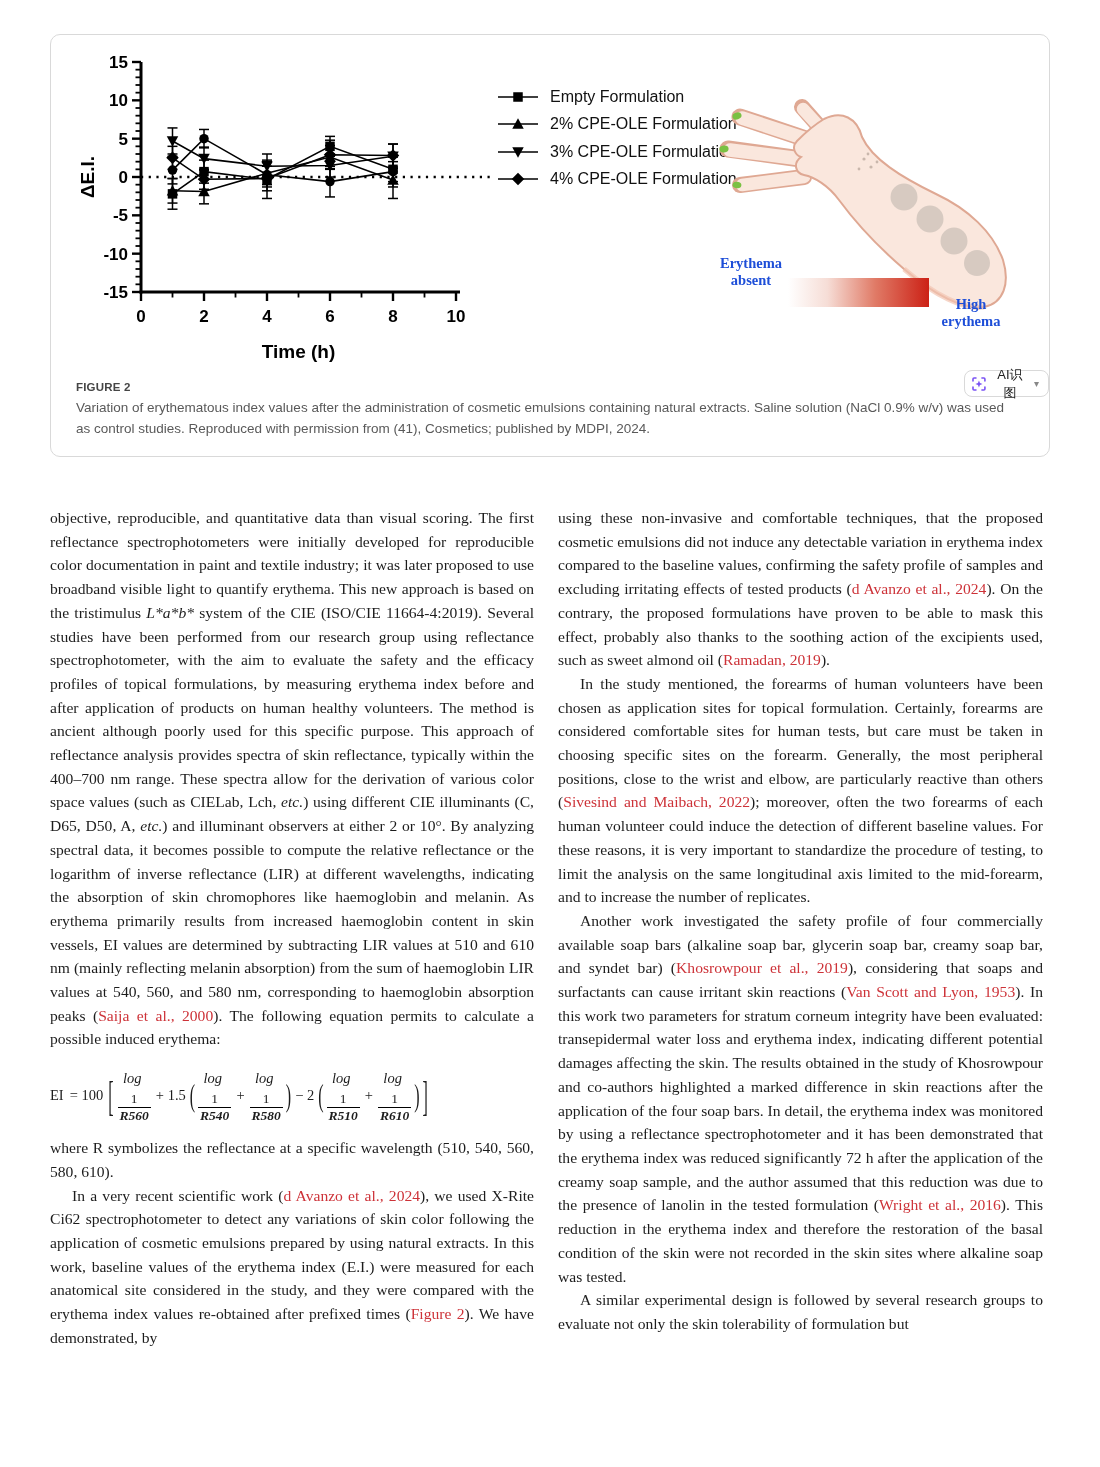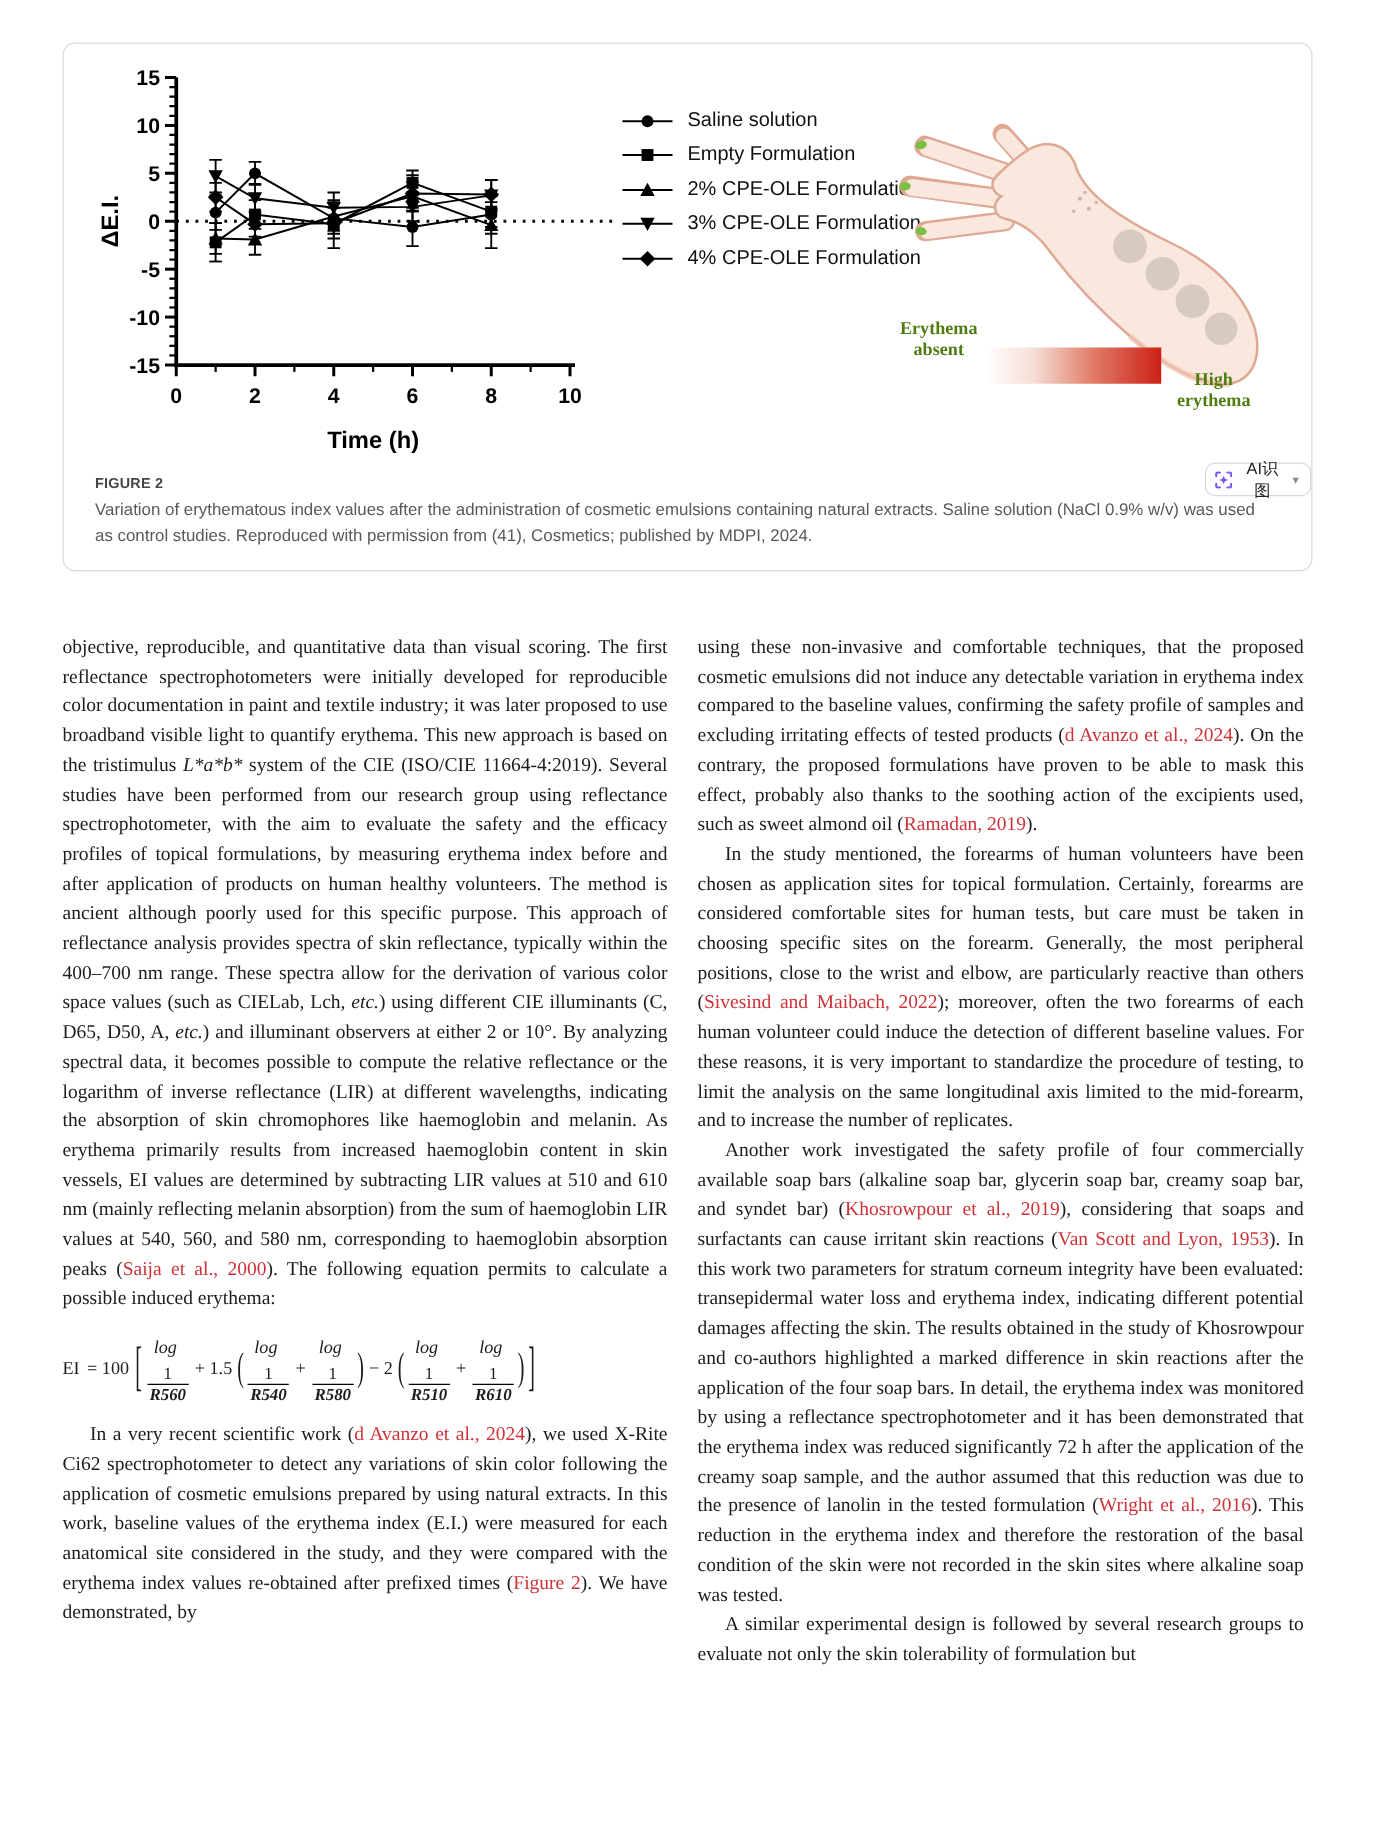--- a/index.html
+++ b/index.html
@@ -10,21 +10,21 @@
   .figure-card{position:absolute;left:50px;top:34px;width:998px;height:421px;
     border:1.5px solid #d9d9d9;border-radius:10px;background:#fff;}
   .chart-wrap{position:absolute;left:25px;top:15px;width:430px;height:330px;}
   .legend{position:absolute;left:445px;top:48px;}
   .legend-row{display:flex;align-items:center;height:27.5px;
     font-family:"Liberation Sans",sans-serif;font-size:16px;color:#111;}
   .legend-row svg{margin-right:10px;}
   .arm-wrap{position:absolute;left:645px;top:62px;width:335px;height:225px;}
 
   .scale-label{position:absolute;font-family:"Liberation Serif",serif;font-weight:bold;
-    font-size:14.5px;line-height:17px;color:#4d7c0f;text-align:center;}
+    font-size:14.5px;line-height:17px;color:#1d4ed8;text-align:center;}
   .scale-left{left:655px;top:220px;width:90px;}
   .scale-right{left:880px;top:261px;width:80px;}
   .gradient-bar{position:absolute;left:737px;top:243px;width:141px;height:29px;
     background:linear-gradient(to right,#ffffff 0%,#f6ddd6 28%,#e07a66 62%,#cc2116 100%);}
 
   .ai-btn{position:absolute;left:880px;top:335px;height:27px;padding:0 9px 0 7px;
     display:flex;align-items:center;gap:5px;background:#fff;border:1px solid #d9d9d9;
     border-radius:8px;font-family:"Liberation Sans",sans-serif;font-size:13px;color:#222;cursor:pointer;margin-left:33px;}
   .ai-btn .chev{color:#888;font-size:10px;}
 
@@ -230,27 +230,20 @@
           <polygon points="191,122.28334000000001 197.25,128.53334 191,134.78334 184.75,128.53334" fill="#000"></polygon>
           <polygon points="254,98.51657 260.25,104.76657 254,111.01657 247.75,104.76657" fill="#000"></polygon>
           <polygon points="317,99.28324 323.25,105.53324 317,111.78324 310.75,105.53324" fill="#000"></polygon>
         </svg>
     </div>
 
     <div class="legend" id="legend">
         <div class="legend-row">
           <svg width="44" height="16">
             <line x1="2" y1="8" x2="42" y2="8" stroke="#000" stroke-width="1.5"></line>
-            <circle cx="22" cy="8" r="4.75" fill="#000"></circle>
-          </svg>
-          <span>Saline solution</span>
-        </div>
-        <div class="legend-row">
-          <svg width="44" height="16">
-            <line x1="2" y1="8" x2="42" y2="8" stroke="#000" stroke-width="1.5"></line>
             <rect x="17.25" y="3.25" width="9.5" height="9.5" fill="#000"></rect>
           </svg>
           <span>Empty Formulation</span>
         </div>
         <div class="legend-row">
           <svg width="44" height="16">
             <line x1="2" y1="8" x2="42" y2="8" stroke="#000" stroke-width="1.5"></line>
             <polygon points="22,2.25 16.25,12.75 27.75,12.75" fill="#000"></polygon>
           </svg>
           <span>2% CPE-OLE Formulation</span>
@@ -387,20 +380,21 @@
         <span class="eq-log">
           <i>log</i>
           <span class="frac">
             <span class="num">1</span>
             <span class="den">R610</span>
           </span>
         </span>
         <span class="big-p">)</span>
         <span class="big-b">]</span>
       </div>
+      <p class="para"><span>where R symbolizes the reflectance at a specific wavelength (510, 540, 560, 580, 610).</span></p>
       <p class="para indent"><span>In a very recent scientific work (</span><span class="cite">d Avanzo et al., 2024</span><span>), we used X-Rite Ci62 spectrophotometer to detect any variations of skin color following the application of cosmetic emulsions prepared by using natural extracts. In this work, baseline values of the erythema index (E.I.) were measured for each anatomical site considered in the study, and they were compared with the erythema index values re-obtained after prefixed times (</span><span class="cite">Figure 2</span><span>). We have demonstrated, by</span></p>
     </div>
   <div class="col col-right" id="col-right">
       <p class="para"><span>using these non-invasive and comfortable techniques, that the proposed cosmetic emulsions did not induce any detectable variation in erythema index compared to the baseline values, confirming the safety profile of samples and excluding irritating effects of tested products (</span><span class="cite">d Avanzo et al., 2024</span><span>). On the contrary, the proposed formulations have proven to be able to mask this effect, probably also thanks to the soothing action of the excipients used, such as sweet almond oil (</span><span class="cite">Ramadan, 2019</span><span>).</span></p>
       <p class="para indent"><span>In the study mentioned, the forearms of human volunteers have been chosen as application sites for topical formulation. Certainly, forearms are considered comfortable sites for human tests, but care must be taken in choosing specific sites on the forearm. Generally, the most peripheral positions, close to the wrist and elbow, are particularly reactive than others (</span><span class="cite">Sivesind and Maibach, 2022</span><span>); moreover, often the two forearms of each human volunteer could induce the detection of different baseline values. For these reasons, it is very important to standardize the procedure of testing, to limit the analysis on the same longitudinal axis limited to the mid-forearm, and to increase the number of replicates.</span></p>
       <p class="para indent"><span>Another work investigated the safety profile of four commercially available soap bars (alkaline soap bar, glycerin soap bar, creamy soap bar, and syndet bar) (</span><span class="cite">Khosrowpour et al., 2019</span><span>), considering that soaps and surfactants can cause irritant skin reactions (</span><span class="cite">Van Scott and Lyon, 1953</span><span>). In this work two parameters for stratum corneum integrity have been evaluated: transepidermal water loss and erythema index, indicating different potential damages affecting the skin. The results obtained in the study of Khosrowpour and co-authors highlighted a marked difference in skin reactions after the application of the four soap bars. In detail, the erythema index was monitored by using a reflectance spectrophotometer and it has been demonstrated that the erythema index was reduced significantly 72 h after the application of the creamy soap sample, and the author assumed that this reduction was due to the presence of lanolin in the tested formulation (</span><span class="cite">Wright et al., 2016</span><span>). This reduction in the erythema index and therefore the restoration of the basal condition of the skin were not recorded in the skin sites where alkaline soap was tested.</span></p>
       <p class="para indent"><span>A similar experimental design is followed by several research groups to evaluate not only the skin tolerability of formulation but</span></p>
     </div>
 </div>
 

